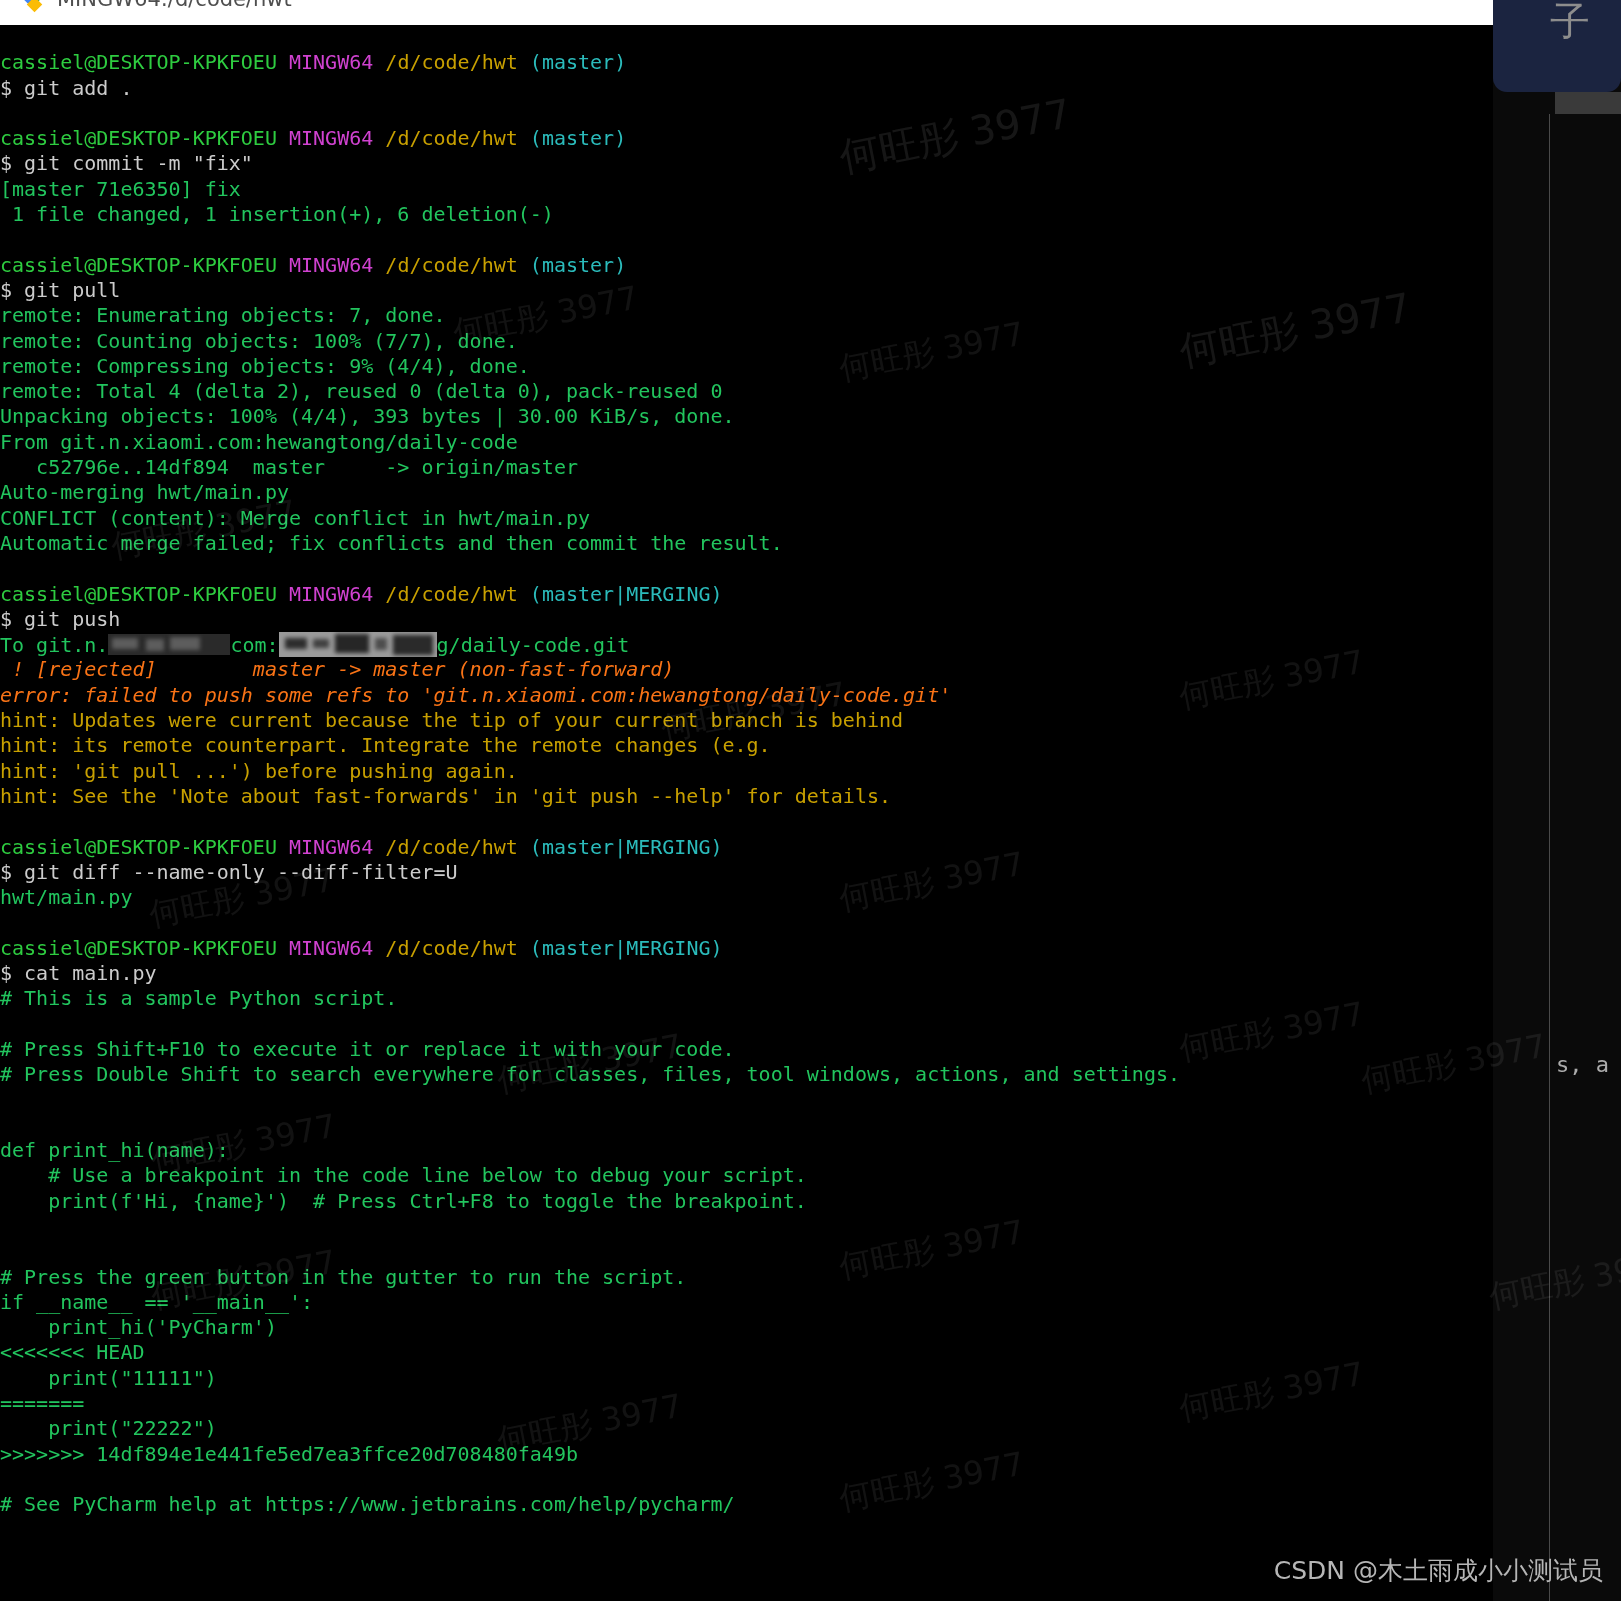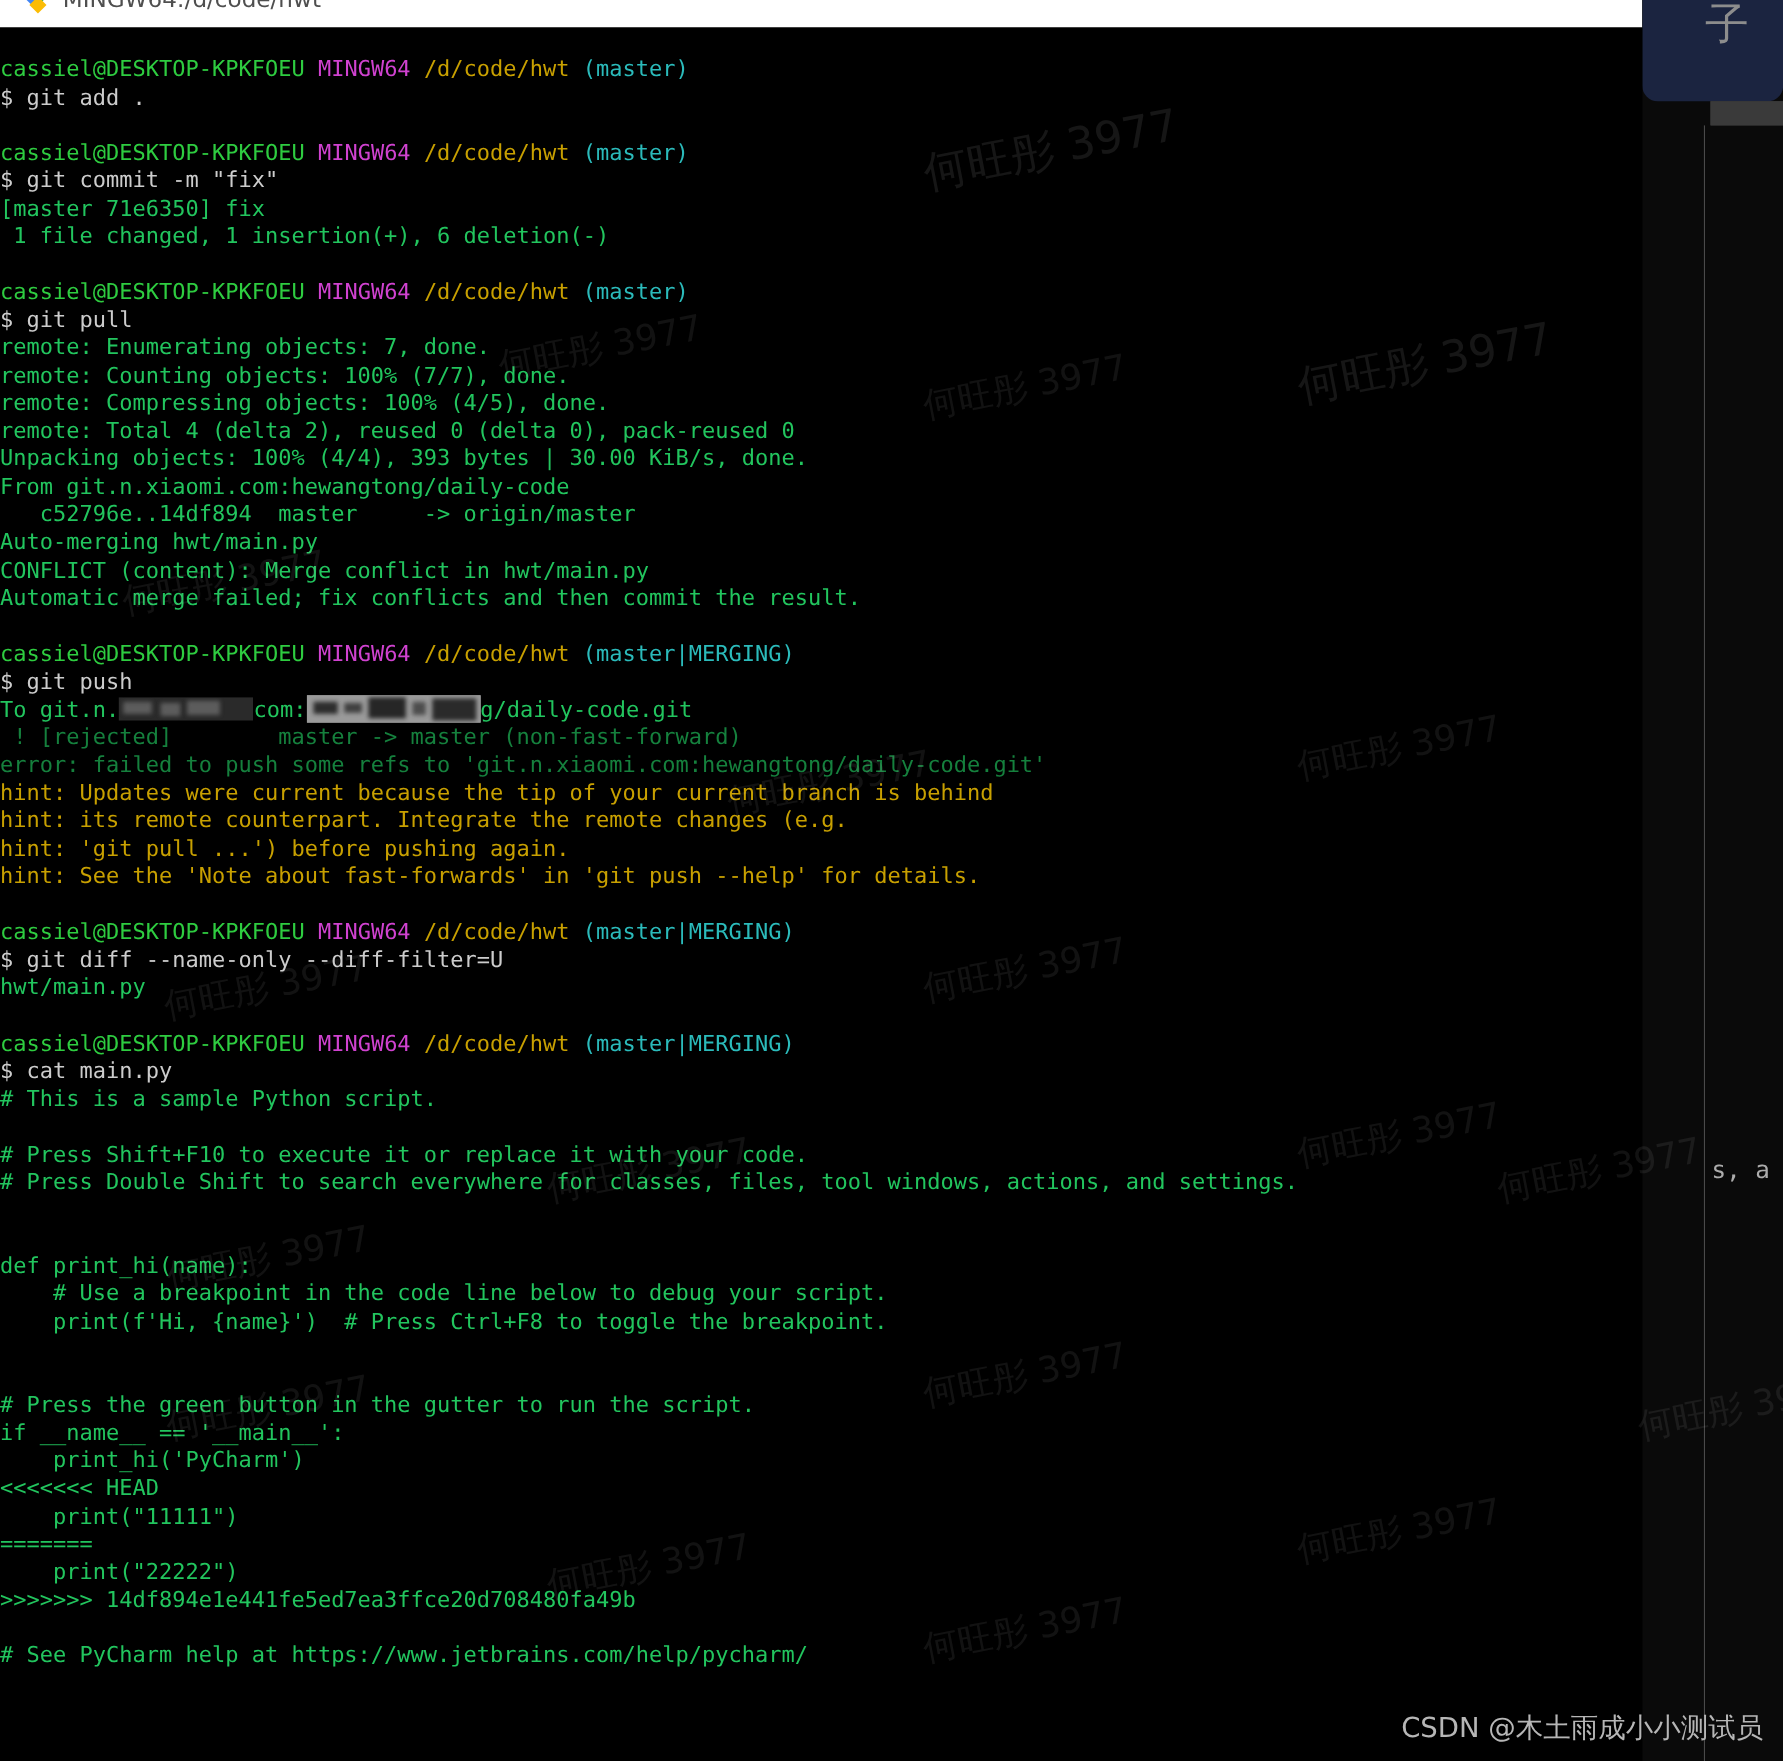--- a/index.html
+++ b/index.html
@@ -116,21 +116,21 @@
     font-size: 20px;
     white-space: pre;
     color: #cccccc;
     letter-spacing: 0px;
   }
   .user   { color: #2ecc40; }
   .host   { color: #d042d0; }
   .path   { color: #c8a000; }
   .branch { color: #2bbbbb; }
   .prompt { color: #cccccc; }
-  .err    { color: #15803d; }
+  .err    { color: #f97316; font-style: italic; }
   .hint   { color: #c8a000; }
   .white  { color: #22c55e; }
 
   
   .censor {
     display: inline-block;
     vertical-align: baseline;
     background: #2a2a2a;
     position: relative;
     overflow: hidden;
@@ -202,21 +202,21 @@
       <div class="line"><span class="user">cassiel@DESKTOP-KPKFOEU</span> <span class="host">MINGW64</span> <span class="path">/d/code/hwt</span> <span class="branch">(master)</span></div>
       <div class="line prompt">$ git commit -m "fix"</div>
       <div class="line white">[master 71e6350] fix</div>
       <div class="line white"> 1 file changed, 1 insertion(+), 6 deletion(-)</div>
 
       <div class="line">&nbsp;</div>
       <div class="line"><span class="user">cassiel@DESKTOP-KPKFOEU</span> <span class="host">MINGW64</span> <span class="path">/d/code/hwt</span> <span class="branch">(master)</span></div>
       <div class="line prompt">$ git pull</div>
       <div class="line white">remote: Enumerating objects: 7, done.</div>
       <div class="line white">remote: Counting objects: 100% (7/7), done.</div>
-      <div class="line white">remote: Compressing objects: 100% (4/5), done.</div>
+      <div class="line white">remote: Compressing objects: 9% (4/4), done.</div>
       <div class="line white">remote: Total 4 (delta 2), reused 0 (delta 0), pack-reused 0</div>
       <div class="line white">Unpacking objects: 100% (4/4), 393 bytes | 30.00 KiB/s, done.</div>
       <div class="line white">From git.n.xiaomi.com:hewangtong/daily-code</div>
       <div class="line white">   c52796e..14df894  master     -&gt; origin/master</div>
       <div class="line white">Auto-merging hwt/main.py</div>
       <div class="line white">CONFLICT (content): Merge conflict in hwt/main.py</div>
       <div class="line white">Automatic merge failed; fix conflicts and then commit the result.</div>
 
       <div class="line">&nbsp;</div>
       <div class="line"><span class="user">cassiel@DESKTOP-KPKFOEU</span> <span class="host">MINGW64</span> <span class="path">/d/code/hwt</span> <span class="branch">(master|MERGING)</span></div>

